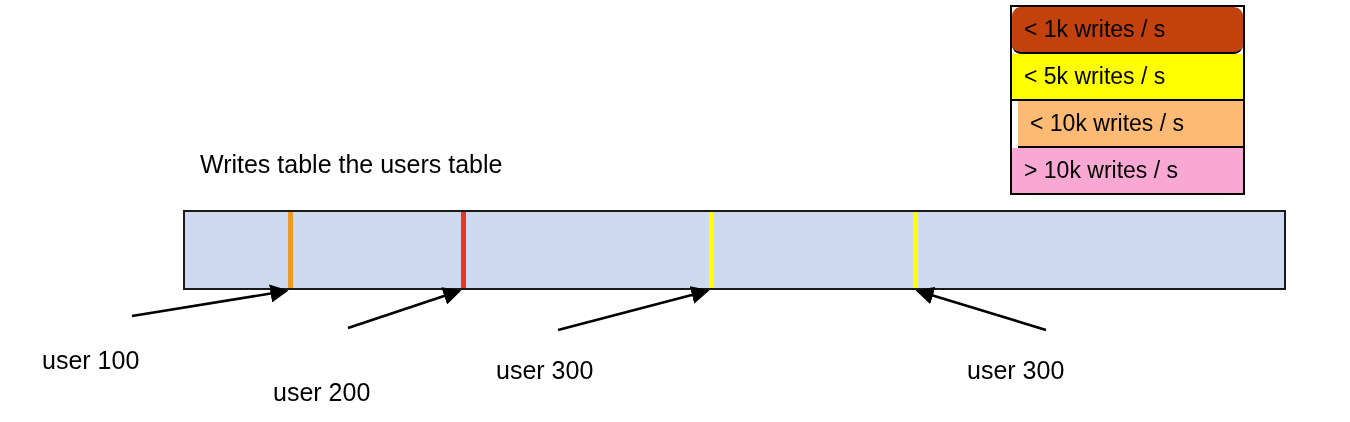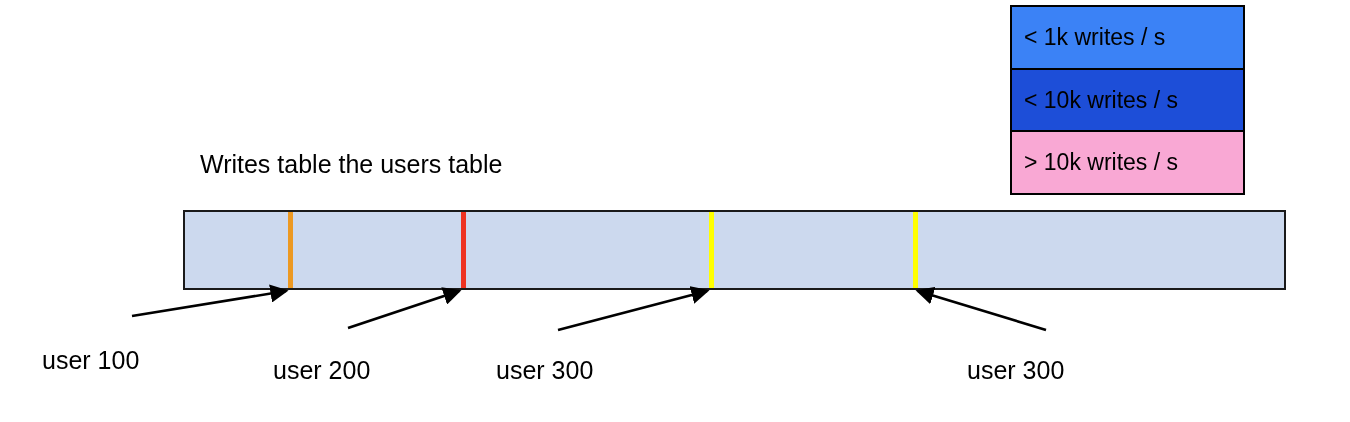--- a/index.html
+++ b/index.html
@@ -83,24 +83,27 @@
     position: absolute;
     font-size: 25px;
     line-height: 1;
     white-space: nowrap;
   }
 </style>
 </head>
 <body>
 
 <div id="legend">
-  <div class="legend-row" style="background: #3b82f6;">
+  <div class="legend-row" style="background: #c2410c; border-radius: 9px;">
     <span>&lt; 1k writes / s</span>
   </div>
-  <div class="legend-row" style="background: #1d4ed8;">
+  <div class="legend-row" style="background: rgb(255, 255, 0);">
+    <span>&lt; 5k writes / s</span>
+  </div>
+  <div class="legend-row" style="background: #fdba74; margin-left: 6px;">
     <span>&lt; 10k writes / s</span>
   </div>
   <div class="legend-row" style="background: #f9a8d4;">
     <span>&gt; 10k writes / s</span>
   </div>
 </div>
 
 <div id="chart-title">Writes table the users table</div>
 
 <div id="bar" style="background: rgb(204, 217, 238);">
@@ -118,15 +121,15 @@
   </defs>
   <g id="arrow-group" stroke="#000000" stroke-width="2.6" fill="none">
       <line x1="132" y1="316" x2="286" y2="291" marker-end="url(#arrowhead)"></line>
       <line x1="348" y1="328" x2="459" y2="291" marker-end="url(#arrowhead)"></line>
       <line x1="558" y1="330" x2="707" y2="291" marker-end="url(#arrowhead)"></line>
       <line x1="1046" y1="330" x2="918" y2="291" marker-end="url(#arrowhead)"></line>
     </g>
 </svg>
 
 <div class="callout-label" style="left: 42px; top: 348px;">user 100</div>
-<div class="callout-label" style="left: 273px; top: 358px; text-align: right;">user 200</div>
+<div class="callout-label" style="left: 273px; top: 380px; text-align: right;">user 200</div>
 <div class="callout-label" style="left: 488px; top: 358px; margin-left: 8px;">user 300</div>
 <div class="callout-label" style="left: 967px; top: 358px;">user 300</div>
 
 </body></html>

